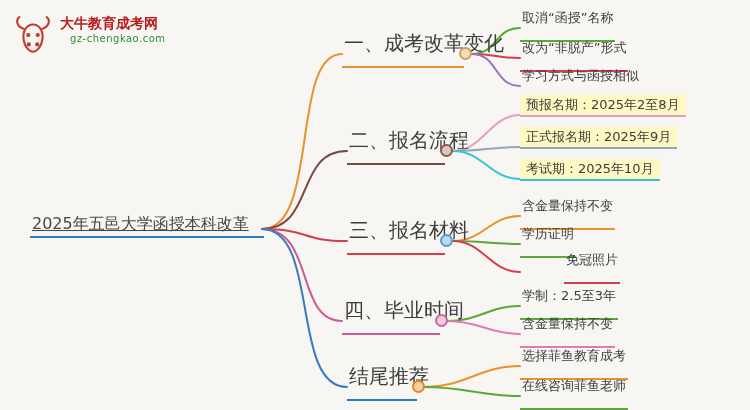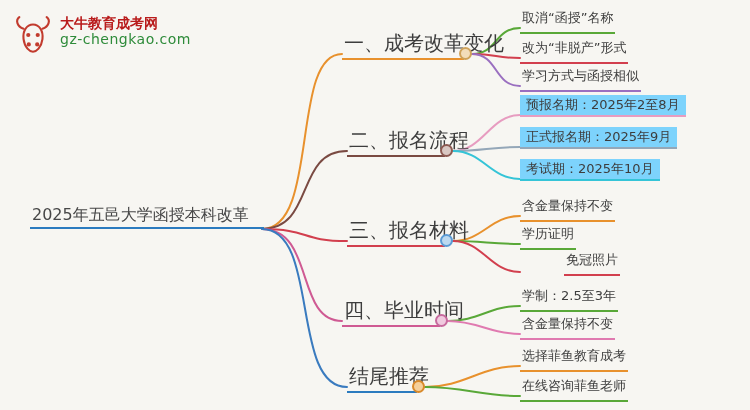--- a/index.html
+++ b/index.html
@@ -5,25 +5,25 @@
   html,body{margin:0;padding:0;}
   body{
     width:750px;height:410px;position:relative;overflow:hidden;
     background:#f7f6f2;
     font-family:"DejaVu Sans","Liberation Sans",sans-serif;
   }
   #edges{position:absolute;left:0;top:0;z-index:0;}
   .node{
     position:absolute;z-index:2;display:inline-block;white-space:nowrap;
     font-size:13px;line-height:16px;color:#3d3d3d;
-    padding:0 2px 6px 2px;border-bottom:2px solid transparent;
+    padding:0 2px 14px 2px;border-bottom:2px solid transparent;
   }
   .root{font-size:16px;line-height:19px;color:#474747;padding-bottom:3px;width:230px;}
   .branch{font-size:20px;line-height:18px;}
-  .leaf-bg{background:#7dd3fc;padding:2px 6px 2px 6px;}
+  .leaf-bg{background:#fef9c3;padding:2px 6px 2px 6px;}
   
   .u-blue   {border-bottom-color:#2b7bbf;}
   .u-orange {border-bottom-color:#e8912d;}
   .u-maroon {border-bottom-color:#7a4a42;}
   .u-red    {border-bottom-color:#d23f4e;}
   .u-magenta{border-bottom-color:#cf5a93;}
   .u-green  {border-bottom-color:#59a838;}
   .u-purple {border-bottom-color:#9a6fc0;}
   .u-pink   {border-bottom-color:#e79cc0;}
   .u-slate  {border-bottom-color:#94a7b8;}
@@ -33,21 +33,21 @@
   .dot{position:absolute;z-index:3;width:9px;height:9px;border-radius:50%;border:2px solid #999;}
   .dot-1{left:459px;top:47px;background:#f3ddba;border-color:#cfa25a;}
   .dot-2{left:440px;top:144px;background:#d9c7c2;border-color:#8d5a52;}
   .dot-3{left:440px;top:234px;background:#bcd9f0;border-color:#5b9bd5;}
   .dot-4{left:435px;top:314px;background:#f0cadf;border-color:#c76a9e;}
   .dot-5{left:412px;top:380px;background:#f5cf9a;border-color:#d98a2b;}
   
   .logo{position:absolute;left:12px;top:14px;z-index:2;display:flex;align-items:flex-start;}
   .logo-text{margin-left:6px;}
   .logo-title{font-size:14px;font-weight:bold;color:#b91c1c;line-height:18px;}
-  .logo-sub{font-size:14px;color:#2e8b3a;line-height:14px;letter-spacing:0.5px;}
+  .logo-sub{font-size:10px;color:#2e8b3a;line-height:14px;letter-spacing:0.5px;margin-left:10px;}
 </style>
 </head>
 <body>
 
 <svg id="edges" width="750" height="410" aria-hidden="true">
   <g fill="none" stroke-width="2" stroke-linecap="round">
 
     <path d="M262,229 C320,229 290,54 342,54" stroke="#e8912d"></path>
     <path d="M262,229 C315,229 295,151 347,151" stroke="#7a4a42"></path>
     <path d="M262,229 C310,229 300,241 347,241" stroke="#d23f4e"></path>
@@ -85,21 +85,21 @@
       <circle cx="15.5" cy="20" r="1" fill="#c23b2e"></circle>
       <circle cx="24.5" cy="20" r="1" fill="#c23b2e"></circle>
     </g>
   </svg>
   <div class="logo-text">
     <div class="logo-title">大牛教育成考网</div>
     <div class="logo-sub">gz-chengkao.com</div>
   </div>
 </div>
 
-<div class="node root u-blue" style="left:30px;top:205px;">2025年五邑大学函授本科改革</div>
+<div class="node root u-blue" style="left:30px;top:214px;text-decoration:underline;">2025年五邑大学函授本科改革</div>
 
 <div class="node branch u-orange" style="left:342px;top:34px;width:118px;">一、成考改革变化</div>
 <div class="node branch u-maroon" style="left:347px;top:131px;width:94px;">二、报名流程</div>
 <div class="node branch u-red" style="left:347px;top:221px;width:94px;">三、报名材料</div>
 <div class="node branch u-magenta" style="left:342px;top:301px;width:94px;">四、毕业时间</div>
 <div class="node branch u-blue" style="left:347px;top:367px;width:66px;">结尾推荐</div>
 
 <span class="dot dot-1"></span>
 <span class="dot dot-2"></span>
 <span class="dot dot-3"></span>

